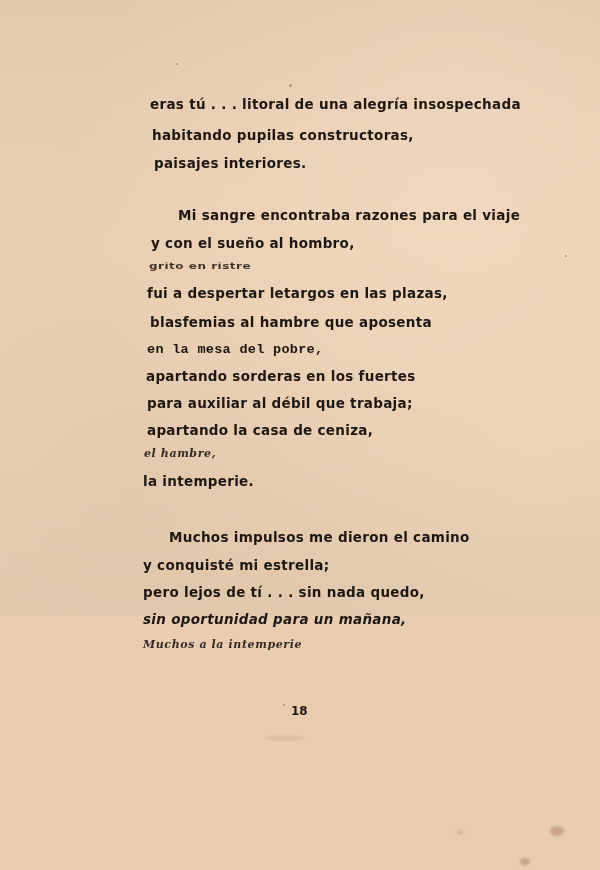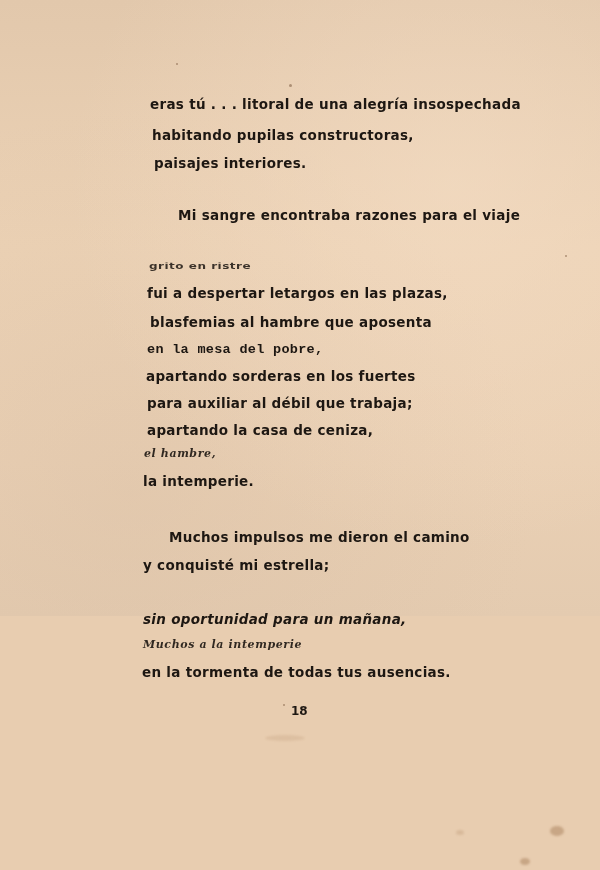--- a/index.html
+++ b/index.html
@@ -72,35 +72,36 @@
 </head>
 <body>
 
 <div class="page">
 
   <div class="line" style="left:150px; top:96px;">eras tú . . . litoral de una alegría insospechada</div>
   <div class="line" style="left:152px; top:127px;">habitando pupilas constructoras,</div>
   <div class="line" style="left:178px; top:207px;">Mi sangre encontraba razones para el viaje</div>
 
   <div class="line" style="left:154px; top:155px;">paisajes interiores.</div>
+  <div class="line" style="left:151px; top:235px;">y con el sueño al hombro,</div>
   <div class="line distorted-clip" style="left:149px; top:257px;">grito en ristre</div>
   <div class="line" style="left:147px; top:285px;">fui a despertar letargos en las plazas,</div>
   <div class="line" style="left:150px; top:314px;">blasfemias al hambre que aposenta</div>
   <div class="line" style="left:147px; top:342px;font-family:Liberation Mono, monospace;">en la mesa del pobre,</div>
   <div class="line" style="left:146px; top:368px;">apartando sorderas en los fuertes</div>
   <div class="line" style="left:147px; top:422px;">apartando la casa de ceniza,</div>
   <div class="line" style="left:147px; top:395px;">para auxiliar al débil que trabaja;</div>
   <div class="line distorted-italic" style="left:144px; top:447px;">el hambre,</div>
   <div class="line" style="left:143px; top:473px;">la intemperie.</div>
 
   <div class="line" style="left:169px; top:529px;">Muchos impulsos me dieron el camino</div>
   <div class="line" style="left:143px; top:557px;">y conquisté mi estrella;</div>
+  <div class="line" style="left:143px; top:584px;">pero lejos de tí . . . sin nada quedo,</div>
   <div class="line" style="left:143px; top:611px;font-style:italic;">sin oportunidad para un mañana,</div>
   <div class="line distorted-italic" style="left:143px; top:638px;">Muchos a la intemperie</div>
-  <div class="line" style="left:142px; top:664px;">en la tormenta de todas tus ausencias.</div>
 
   <div class="page-number">18</div>
 
   <div class="speck" style="left:289px; top:84px; width:3px; height:3px;"></div>
   <div class="speck" style="left:283px; top:704px; width:2px; height:2px;"></div>
   <div class="speck" style="left:176px; top:63px; width:2px; height:2px;"></div>
   <div class="speck" style="left:565px; top:255px; width:2px; height:2px;"></div>
   <div class="stain" style="left:550px; top:826px; width:14px; height:10px;"></div>
   <div class="stain" style="left:520px; top:858px; width:10px; height:7px;"></div>
   <div class="stain" style="left:456px; top:830px; width:8px; height:5px; opacity:0.5;"></div>

